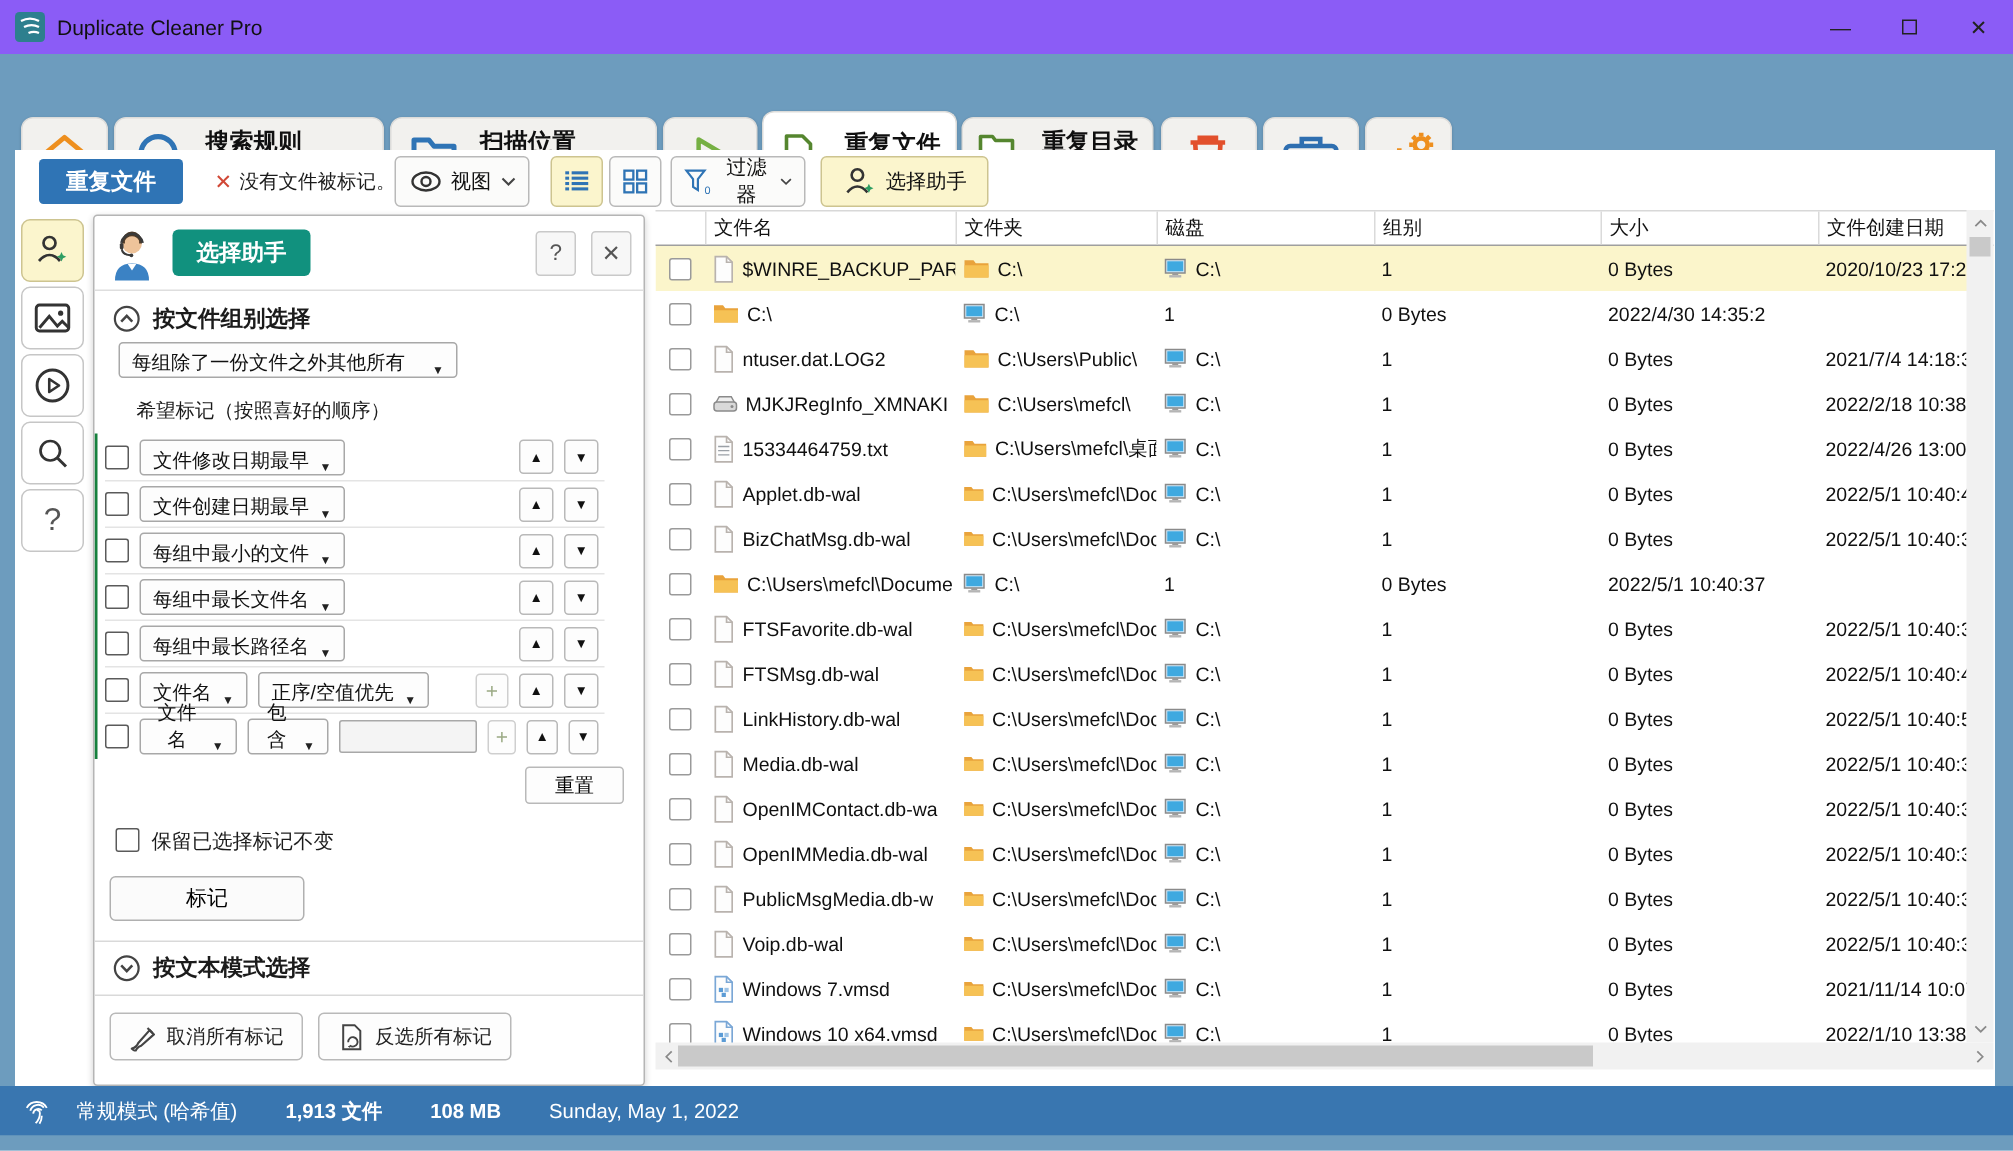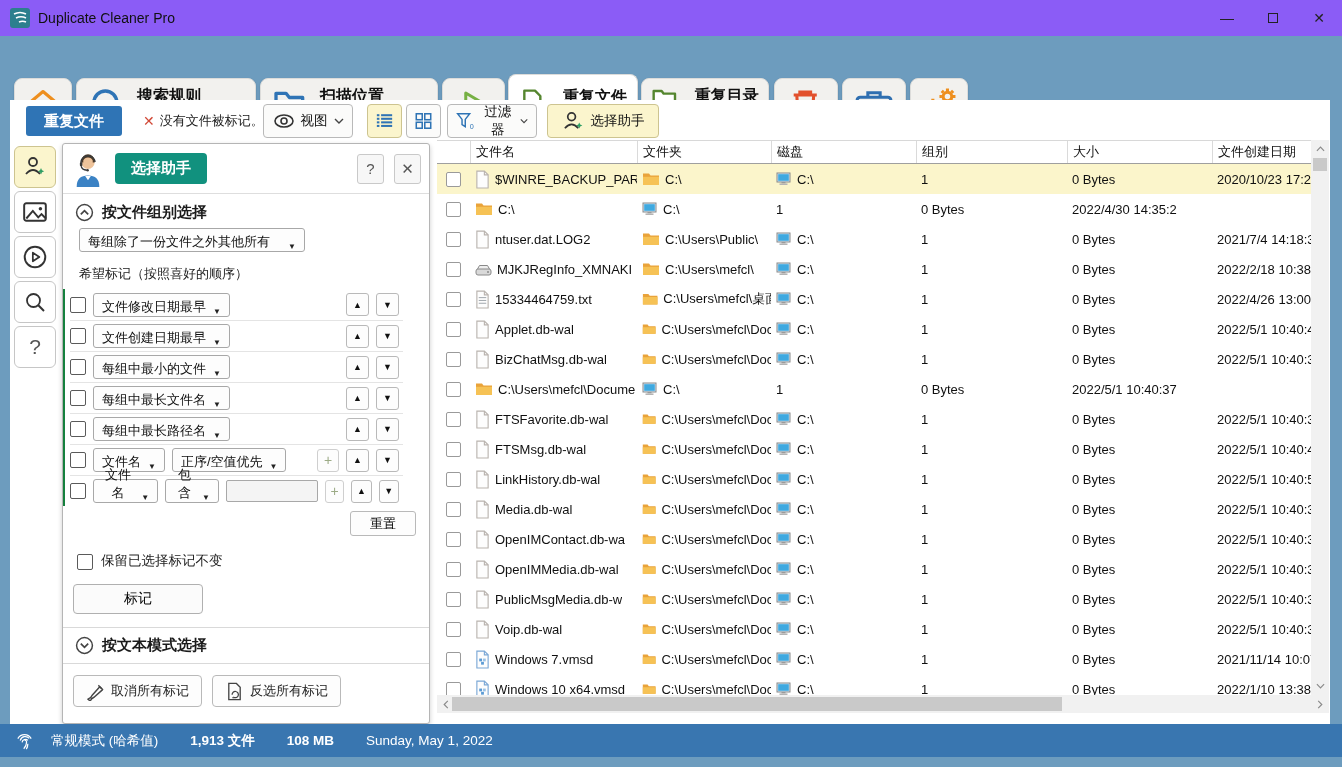--- a/index.html
+++ b/index.html
@@ -41,32 +41,32 @@
 
   
   .panel{left:62px;top:143px;width:368px;height:581px;background:#fff;border:1px solid #b5b5b5;border-radius:3px;box-shadow:0 2px 5px rgba(0,0,0,.2);overflow:hidden}
   .phead{display:flex;align-items:center;gap:10px;padding:6px 8px;height:50px;border-bottom:1px solid #dedede}
   .badge{background:#11917e;color:#fff;font-weight:700;font-size:15px;padding:6px 16px;border-radius:4px;border:none}
   .psq{width:27px;height:30px;border:1px solid #c9c9c9;border-radius:3px;background:#f7f7f7;font-size:15px;color:#555;display:flex;align-items:center;justify-content:center}
   .sechead{display:flex;align-items:center;gap:8px;padding:9px 12px 4px;font-size:15px;font-weight:700}
   .dd{height:24px;border:1px solid #a8a8a8;border-radius:3px;background:#fdfdfd;font-size:13px;display:inline-flex;align-items:flex-end;gap:7px;padding:0 8px;color:#111}
   .caret{font-size:8px;color:#222}
   .mode-dd{margin:2px 0 0 16px;width:226px;justify-content:space-between}
-  .hint{margin:13px 0 6px 16px;font-size:13px;color:#1b1b1b}
+  .hint{margin:13px 0 6px 28px;font-size:13px;color:#1b1b1b}
   .crit-wrap{border-left:2px solid #15803d;padding-left:5px;width:340px}
   .crow{display:flex;align-items:center;gap:7px;height:31px;border-top:1px solid #e4e4e4;padding-right:4px}
   .crow:first-child{border-top:none}
   .cb{width:16px;height:16px;border:1.5px solid #5a5a5a;border-radius:2px;background:#fff;flex:0 0 auto}
   .spin{width:23px;height:23px;border:1px solid #b9b9b9;border-radius:3px;background:#fdfdfd;font-size:9px;color:#111;display:flex;align-items:center;justify-content:center}
   .plus{width:22px;height:23px;border:1px solid #cfcfcf;border-radius:3px;background:#fdfdfd;color:#9cab86;font-size:14px;display:flex;align-items:center;justify-content:center}
   .sp{flex:1}
   .tinput{width:92px;height:22px;border:1px solid #a8a8a8;border-radius:2px;background:#f4f4f4;font-size:12px;padding:0 4px}
   .resetrow{width:353px;text-align:right;margin-top:5px}
   .smallbtn{width:66px;height:25px;border:1px solid #b9b9b9;border-radius:3px;background:#fdfdfd;font-size:13px}
-  .keeprow{display:flex;align-items:flex-end;gap:8px;margin:16px 0 0 14px;font-size:13.5px}
+  .keeprow{display:flex;align-items:flex-start;gap:8px;margin:16px 0 0 14px;font-size:13.5px}
   .markbtn{margin:14px 0 0 10px;width:130px;height:30px;border:1px solid #b0b0b0;border-radius:4px;background:#fbfbfb;font-size:14px}
   .pdiv{border-top:1px solid #d9d9d9;margin-top:13px}
   .collrow{display:flex;align-items:center;gap:8px;padding:8px 12px;font-size:15px;font-weight:700;border-bottom:1px solid #d9d9d9}
   .pfoot{display:flex;gap:10px;padding:11px 10px}
   .fbtn{height:32px;border:1px solid #b9b9b9;border-radius:4px;background:#fdfdfd;font-size:13px;display:flex;align-items:center;gap:6px;padding:0 12px;color:#222}
 
   
   .twrap{left:437px;top:140px;width:892px;height:573px;background:#fff;border-top:1px solid #d8d8d8}
   .thead{display:grid;grid-template-columns:33px 167px 134px 145px 151px 145px 99px;height:23px;border-bottom:1px solid #9f9f9f;align-items:center}
   .th{font-size:13px;color:#111;padding-left:5px;border-left:1px solid #dadada;height:100%;display:flex;align-items:center;overflow:hidden;white-space:nowrap}

